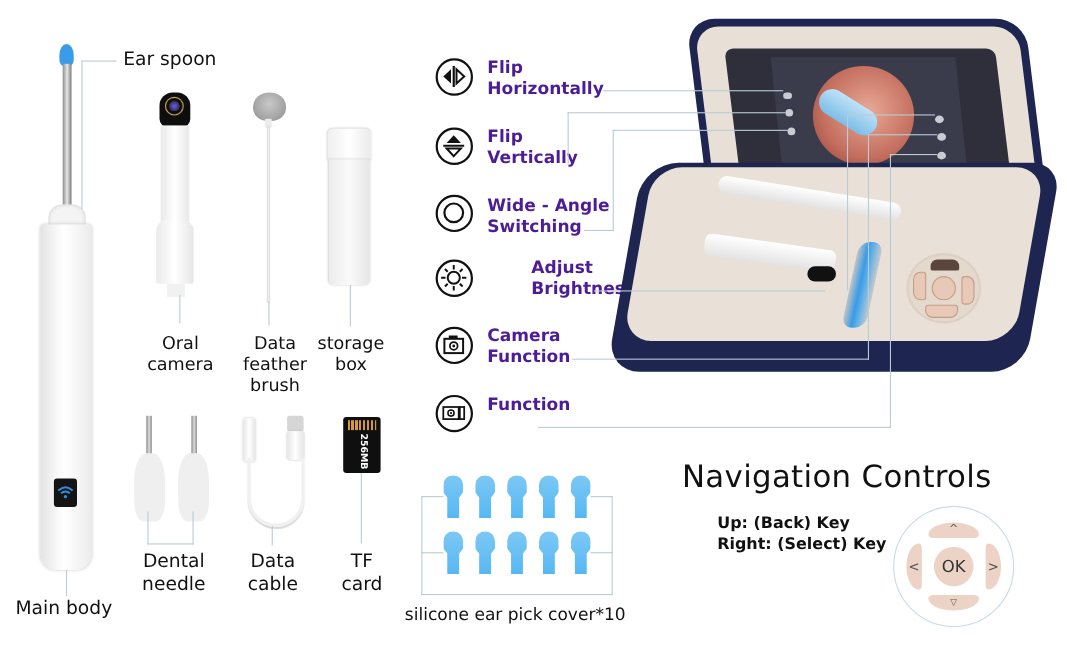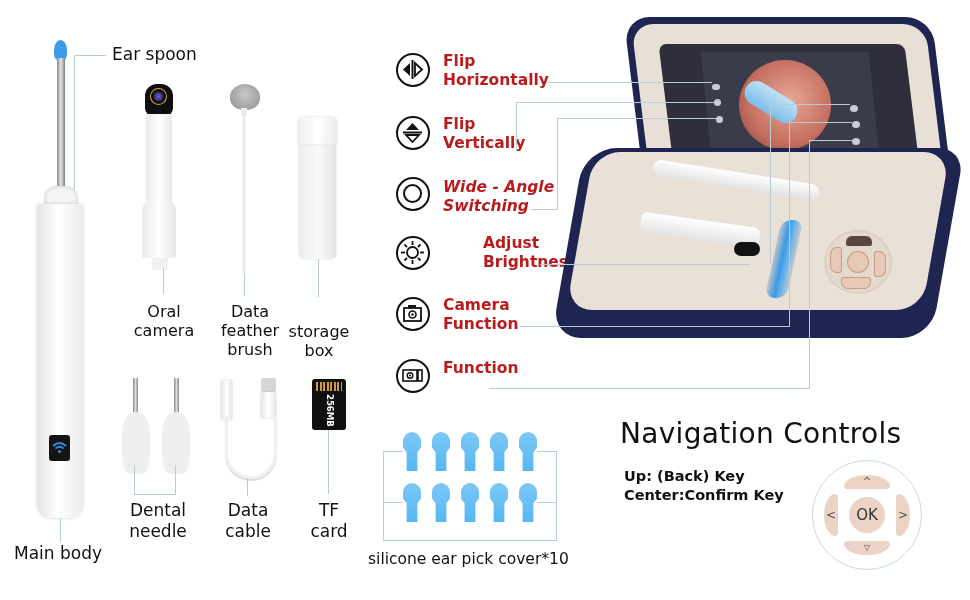--- a/index.html
+++ b/index.html
@@ -2,21 +2,21 @@
 <html><head>
 <meta charset="utf-8">
 <style>
   html, body { margin:0; padding:0; }
   body { width:970px; height:600px; background:#ffffff; position:relative; overflow:hidden;
          font-family:"DejaVu Sans", "Liberation Sans", sans-serif; color:#111; }
   .abs { position:absolute; }
   .lbl { position:absolute; font-size:16px; line-height:19px; text-align:center; color:#111; }
   .line { position:absolute; background:#b9ccd4; }
   .feat-icon { position:absolute; width:34px; height:34px; border:2.5px solid #111; border-radius:50%; box-sizing:border-box; }
-  .feat-text { position:absolute; font-family:"DejaVu Sans", sans-serif; font-weight:bold; font-size:15.5px; line-height:19px; color:#b91c1c; }
+  .feat-text { position:absolute; font-family:"DejaVu Sans", sans-serif; font-weight:bold; font-size:15.5px; line-height:19px; color:#4c1d95; }
   .nav-key { font-family:"DejaVu Sans", sans-serif; font-weight:bold; font-size:14.5px; line-height:19px; }
 </style>
 </head>
 <body>
 
 <div>
 
   <div class="abs" style="left:54px;top:40px;width:13px;height:20px;background:#3a9be6;border-radius:50% 50% 30% 30%;"></div>
 
   <div class="abs" style="left:57px;top:58px;width:8px;height:130px;background:linear-gradient(90deg,#8c8c8c,#e6e6e6,#7a7a7a);"></div>
@@ -62,21 +62,21 @@
   <div>Data</div>
   <div>feather</div>
   <div>brush</div>
 </div>
 
 <div>
   <div class="abs" style="left:298px;top:117px;width:39px;height:28px;background:linear-gradient(90deg,#efefef,#fff,#ebebeb);border-radius:5px 5px 0 0;box-shadow:0 0 2px #ccc;"></div>
   <div class="abs" style="left:299px;top:145px;width:37px;height:114px;background:linear-gradient(90deg,#ececec,#fafafa,#e6e6e6);border-radius:0 0 5px 5px;box-shadow:0 0 2px #ccc;"></div>
 </div>
 <div class="line" style="left:318px;top:259px;width:1px;height:38px;"></div>
-<div class="lbl" style="left:286px;top:302px;width:66px;margin-top:20px;">
+<div class="lbl" style="left:286px;top:302px;width:66px;">
   <div>storage</div>
   <div>box</div>
 </div>
 
 <div>
   <div class="abs" style="left:133px;top:378px;width:5px;height:36px;background:linear-gradient(90deg,#888,#ddd,#888);"></div>
   <div class="abs" style="left:122px;top:412px;width:28px;height:62px;background:#efefef;border-radius:40% 40% 30% 30%;"></div>
   <div class="abs" style="left:174px;top:378px;width:5px;height:36px;background:linear-gradient(90deg,#888,#ddd,#888);"></div>
   <div class="abs" style="left:162px;top:412px;width:28px;height:62px;background:#efefef;border-radius:40% 40% 30% 30%;"></div>
 </div>
@@ -157,21 +157,21 @@
     </svg>
 </div>
 <div class="feat-text" style="left:443px;top:115px;">
   <div>Flip</div>
   <div>Vertically</div>
 </div>
 
 <div class="feat-icon" style="left:396px;top:177px;">
   <div style="position:absolute;left:5px;top:5px;width:19px;height:19px;border:2px solid #111;border-radius:50%;box-sizing:border-box;"></div>
 </div>
-<div class="feat-text" style="left:443px;top:178px;font-style:italic;">
+<div class="feat-text" style="left:443px;top:178px;">
   <div>Wide - Angle</div>
   <div>Switching</div>
 </div>
 
 <div class="feat-icon" style="left:396px;top:236px;">
   <svg width="29" height="29" viewBox="0 0 29 29">
       <circle cx="14.5" cy="14.5" r="5.5" fill="none" stroke="#111" stroke-width="1.8"></circle>
     <g stroke="#111" stroke-width="1.8">
         <line x1="14.5" y1="3" x2="14.5" y2="7"></line>
         <line x1="14.5" y1="22" x2="14.5" y2="26"></line>
@@ -258,23 +258,23 @@
 <div class="line" style="left:770px;top:104px;width:1px;height:160px;"></div>
 <div class="line" style="left:770px;top:104px;width:80px;height:1px;"></div>
 <div class="line" style="left:520px;top:326px;width:270px;height:1px;"></div>
 <div class="line" style="left:789px;top:122px;width:1px;height:205px;"></div>
 <div class="line" style="left:789px;top:122px;width:63px;height:1px;"></div>
 <div class="line" style="left:489px;top:388px;width:321px;height:1px;"></div>
 <div class="line" style="left:809px;top:140px;width:1px;height:249px;"></div>
 <div class="line" style="left:809px;top:140px;width:43px;height:1px;"></div>
 
 <div class="abs" style="left:620px;top:416px;font-family:'DejaVu Sans',sans-serif;font-size:28px;line-height:36px;color:#111;letter-spacing:0.3px;">Navigation Controls</div>
-<div class="abs" style="left:624px;top:467px;">
+<div class="abs" style="left:652px;top:467px;">
   <div class="nav-key">Up: (Back) Key</div>
-  <div class="nav-key">Center:Confirm Key</div>
+  <div class="nav-key">Right: (Select) Key</div>
 </div>
 
 <div class="abs" style="left:812px;top:460px;width:110px;height:110px;border:1px solid #c9dbe3;border-radius:50%;box-sizing:border-box;">
   <div class="abs" style="left:31px;top:14px;width:46px;height:14px;background:#ecd3c6;border-radius:50% 50% 10% 10% / 80% 80% 20% 20%;text-align:center;font-size:10px;line-height:14px;color:#555;">
     <span>^</span>
   </div>
   <div class="abs" style="left:31px;top:80px;width:46px;height:14px;background:#ecd3c6;border-radius:10% 10% 50% 50% / 20% 20% 80% 80%;text-align:center;font-size:8px;line-height:14px;color:#555;">
     <span>▽</span>
   </div>
   <div class="abs" style="left:11px;top:33px;width:14px;height:42px;background:#ecd3c6;border-radius:80% 20% 20% 80% / 50% 10% 10% 50%;text-align:center;font-size:12px;line-height:42px;color:#555;">

